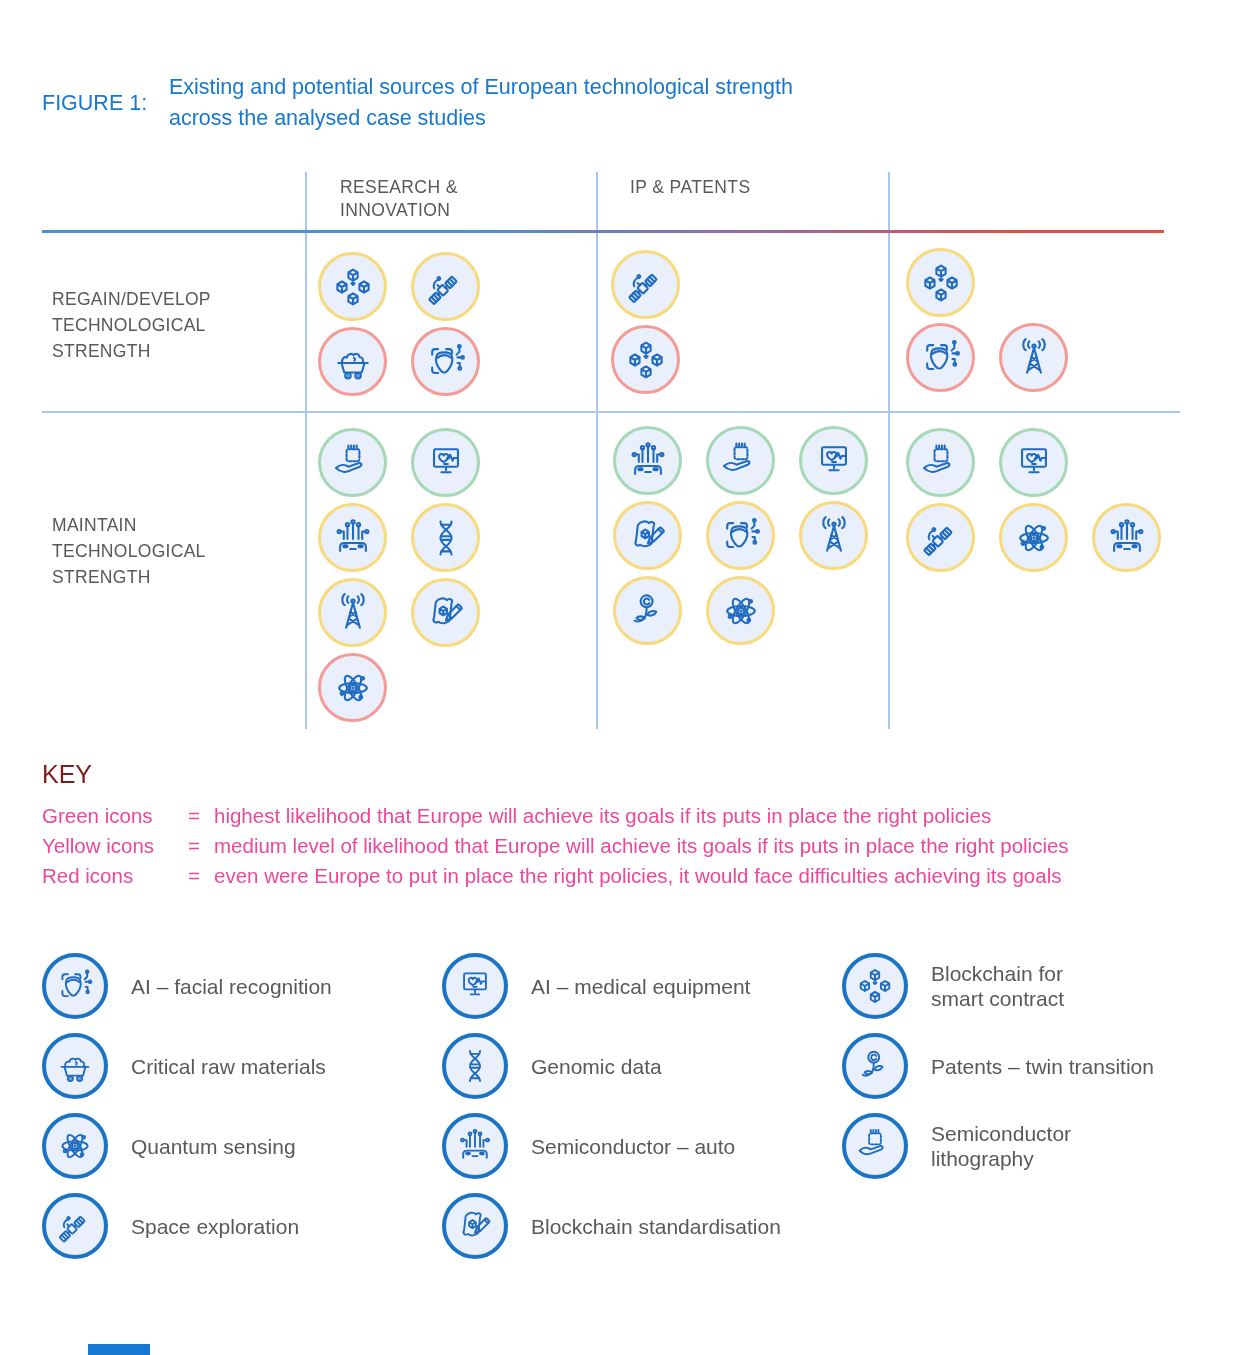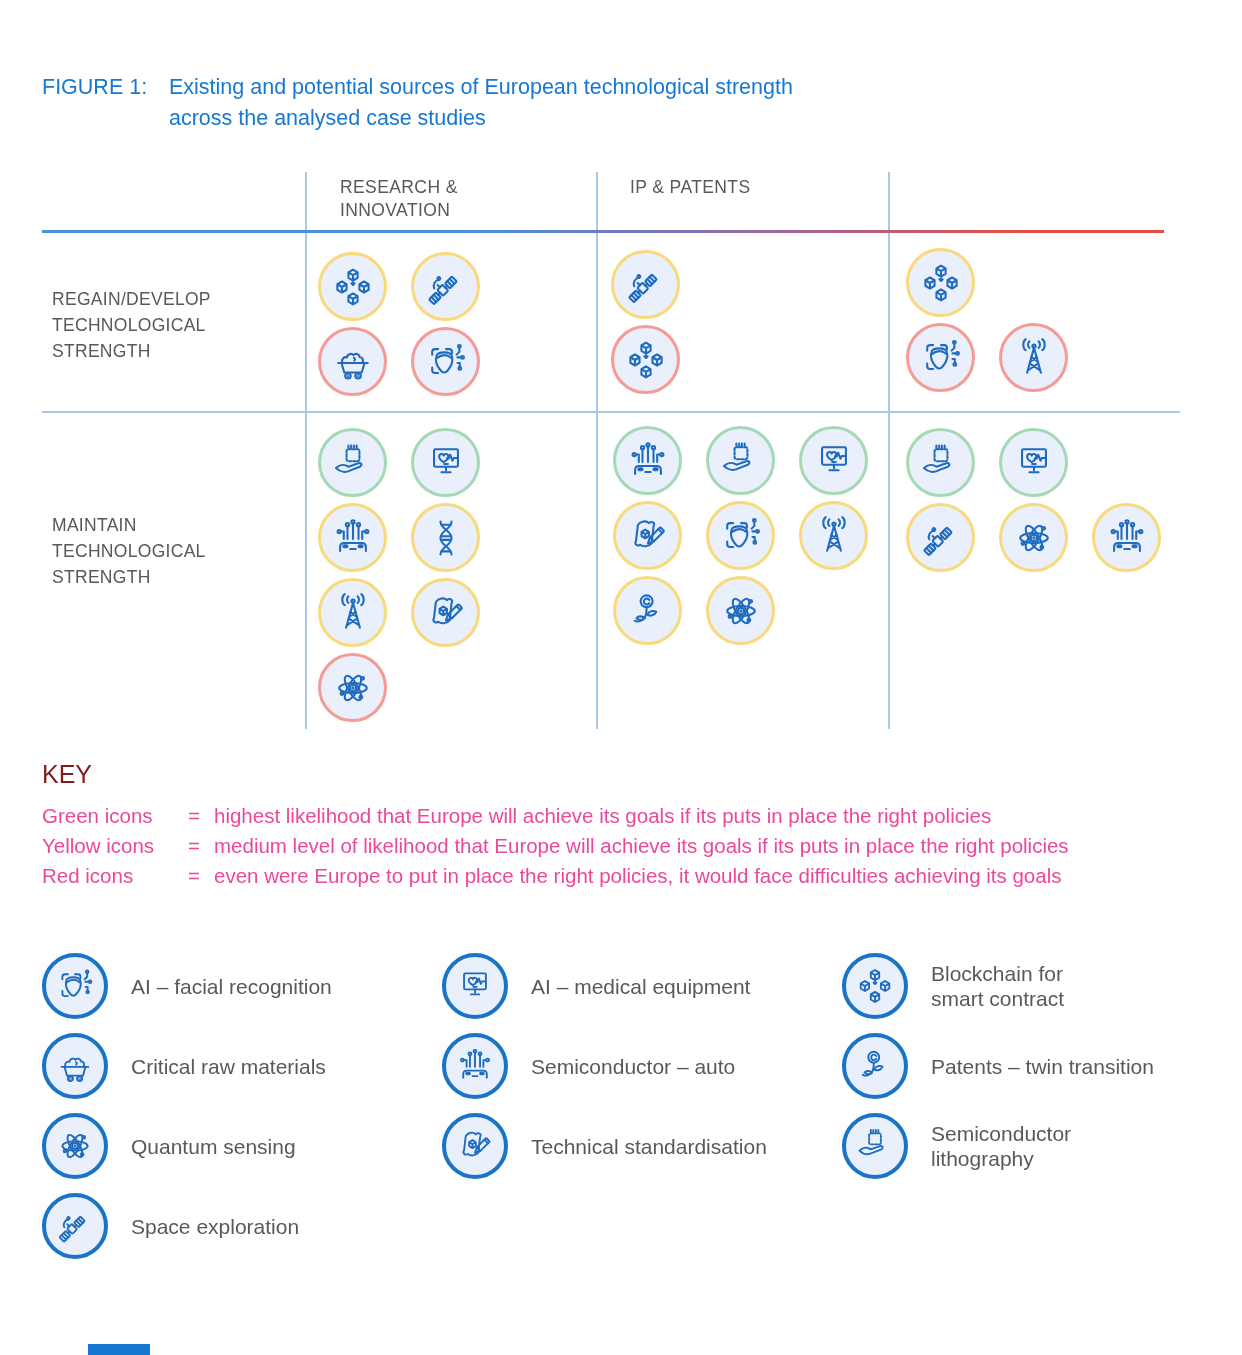--- a/index.html
+++ b/index.html
@@ -2,21 +2,21 @@
 <html><head>
 <meta charset="utf-8">
 <style>
   html,body{margin:0;padding:0;background:#fff;}
   .page{position:relative;width:1242px;height:1355px;background:#ffffff;
         font-family:"Liberation Sans", sans-serif;overflow:hidden;}
 
   
   .figure-title{position:absolute;left:42px;top:72px;display:flex;
                 color:#1778d2;font-size:21.5px;line-height:31px;}
-  .figure-label{width:127px;flex:none;}
+  .figure-label{width:127px;flex:none;margin-top:16px;}
   .figure-heading{white-space:pre-line;}
 
   
   .col-header{position:absolute;top:176px;color:#57585a;font-size:17.5px;
               line-height:23px;white-space:pre-line;letter-spacing:.4px;}
   #colh0{left:340px;} #colh1{left:630px;} #colh2{left:925px;}
 
   .vline{position:absolute;top:172px;width:2px;height:557px;background:#a9c7e8;}
   #vl0{left:305px;} #vl1{left:596px;} #vl2{left:888px;}
 
@@ -558,20 +558,30 @@
               <path d="M46 52 h8"></path>
               <path d="M50 58 v8"></path>
               <path d="M40 70 h20"></path>
             </svg>
           </div>
           <div class="legend-label">AI – medical equipment</div>
         </div>
         <div class="legend-item">
           <div class="lcircle">
             <svg class="lineicon" viewBox="0 0 100 100">
+              <path d="M38 14 C38 30 62 34 62 50 C62 66 38 70 38 86"></path>
+              <path d="M62 14 C62 30 38 34 38 50 C38 66 62 70 62 86"></path>
+              <path d="M40 21 h20 M41 46 h18 M41 54 h18 M40 79 h20"></path>
+            </svg>
+          </div>
+          <div class="legend-label">Genomic data</div>
+        </div>
+        <div class="legend-item">
+          <div class="lcircle">
+            <svg class="lineicon" viewBox="0 0 100 100">
               <circle cx="20" cy="36" r="3.5"></circle>
               <path d="M23 36 h7 v16"></path>
               <circle cx="38" cy="21" r="3.5"></circle>
               <path d="M38 24 v28"></path>
               <circle cx="50" cy="15" r="3.5"></circle>
               <path d="M50 18 v34"></path>
               <circle cx="62" cy="21" r="3.5"></circle>
               <path d="M62 24 v28"></path>
               <circle cx="80" cy="36" r="3.5"></circle>
               <path d="M77 36 h-7 v16"></path>
@@ -588,21 +598,21 @@
             <svg class="lineicon" viewBox="0 0 100 100">
               <path d="M28 26 C34 17 46 16 52 22 C58 17 67 21 62 29 L58 66 C51 74 39 74 33 69 C26 73 20 68 24 60 Z"></path>
               <path d="M44 36 l8 5 v9 l-8 5 l-8 -5 v-9 Z M36 41 l8 5 l8 -5 M44 46 v9"></path>
               <g transform="rotate(45 64 52)">
                 <rect x="58" y="28" width="12" height="32" rx="2"></rect>
                 <path d="M58 60 L64 72 L70 60"></path>
                 <path d="M58 34 h12"></path>
               </g>
             </svg>
           </div>
-          <div class="legend-label">Technical standardisation</div>
+          <div class="legend-label">Blockchain standardisation</div>
         </div>
       </div>
     <div class="legend-col" id="legend-col-2">
         <div class="legend-item">
           <div class="lcircle">
             <svg class="lineicon" viewBox="0 0 100 100">
               <path d="M50 12 L60 18 L60 30 L50 36 L40 30 L40 18 Z M40 18 L50 24 L60 18 M50 24 L50 36"></path>
               <path d="M26 38 L36 44 L36 56 L26 62 L16 56 L16 44 Z M16 44 L26 50 L36 44 M26 50 L26 62"></path>
               <path d="M74 38 L84 44 L84 56 L74 62 L64 56 L64 44 Z M64 44 L74 50 L84 44 M74 50 L74 62"></path>
               <path d="M50 64 L60 70 L60 82 L50 88 L40 82 L40 70 Z M40 70 L50 76 L60 70 M50 76 L50 88"></path>

